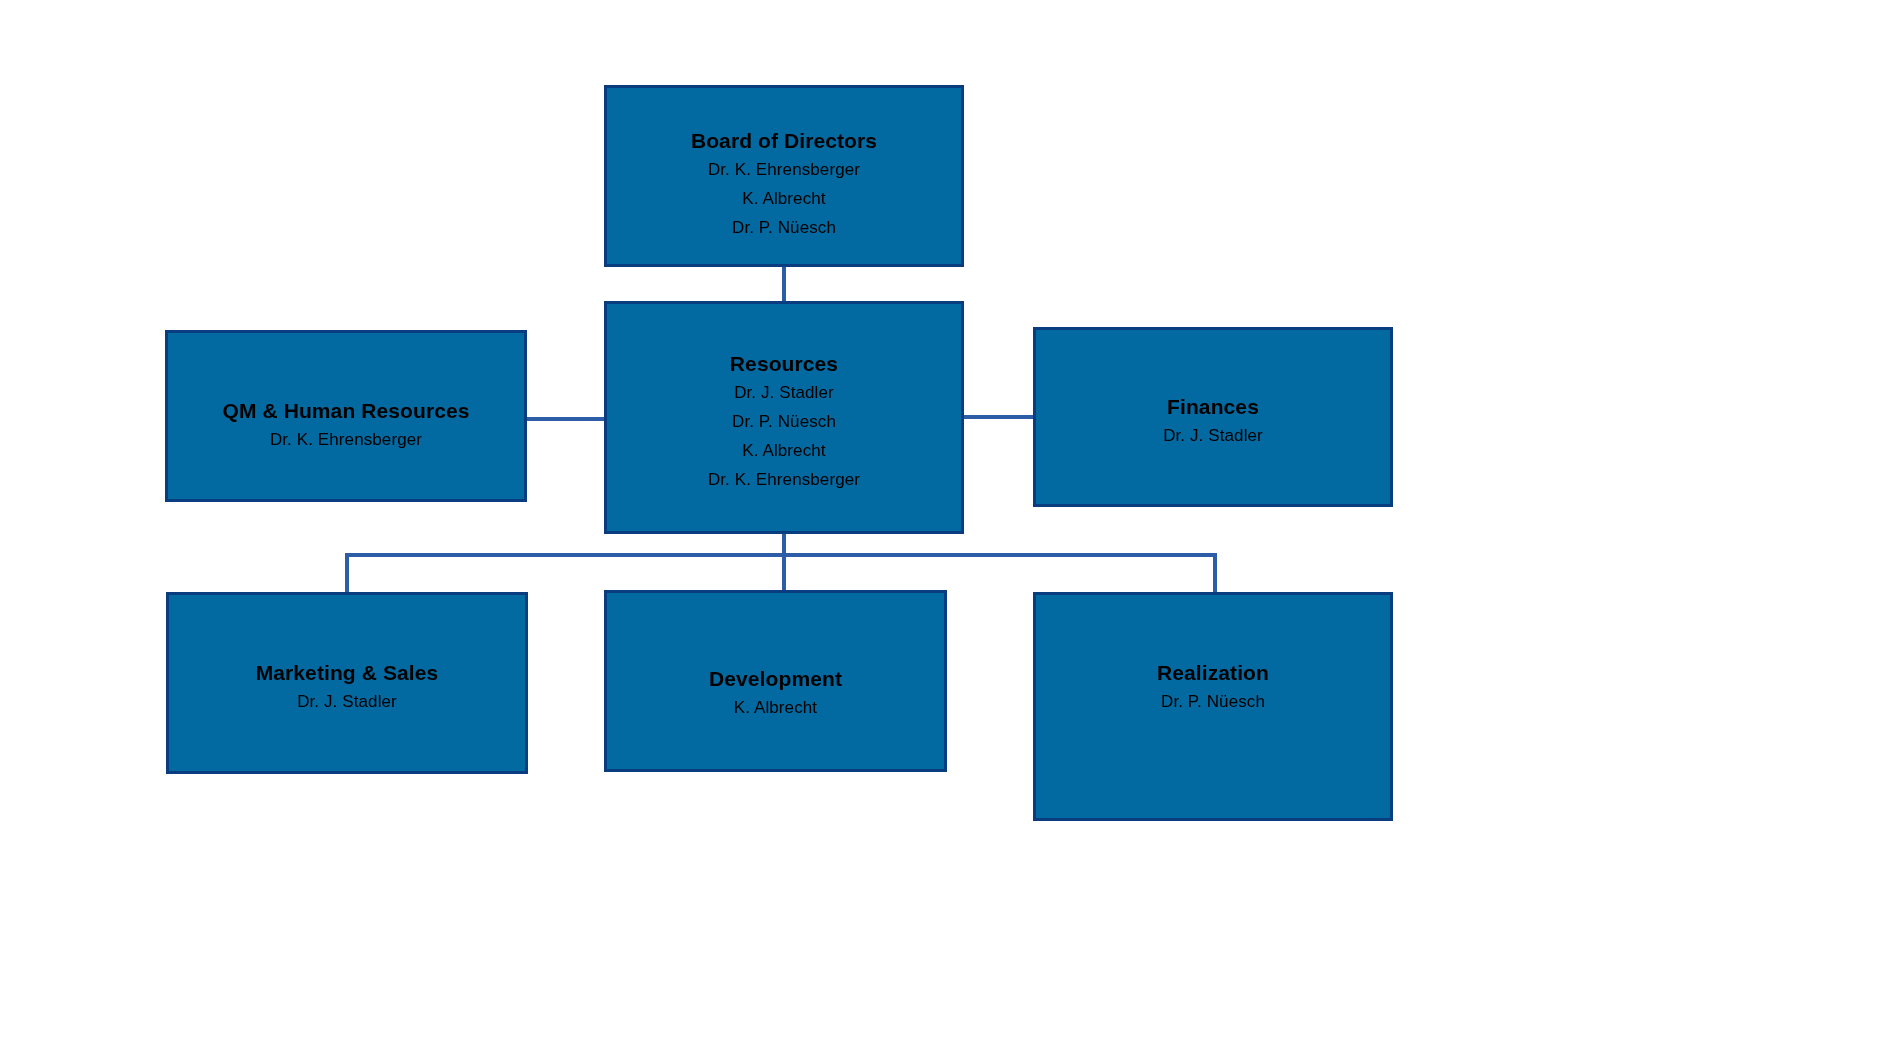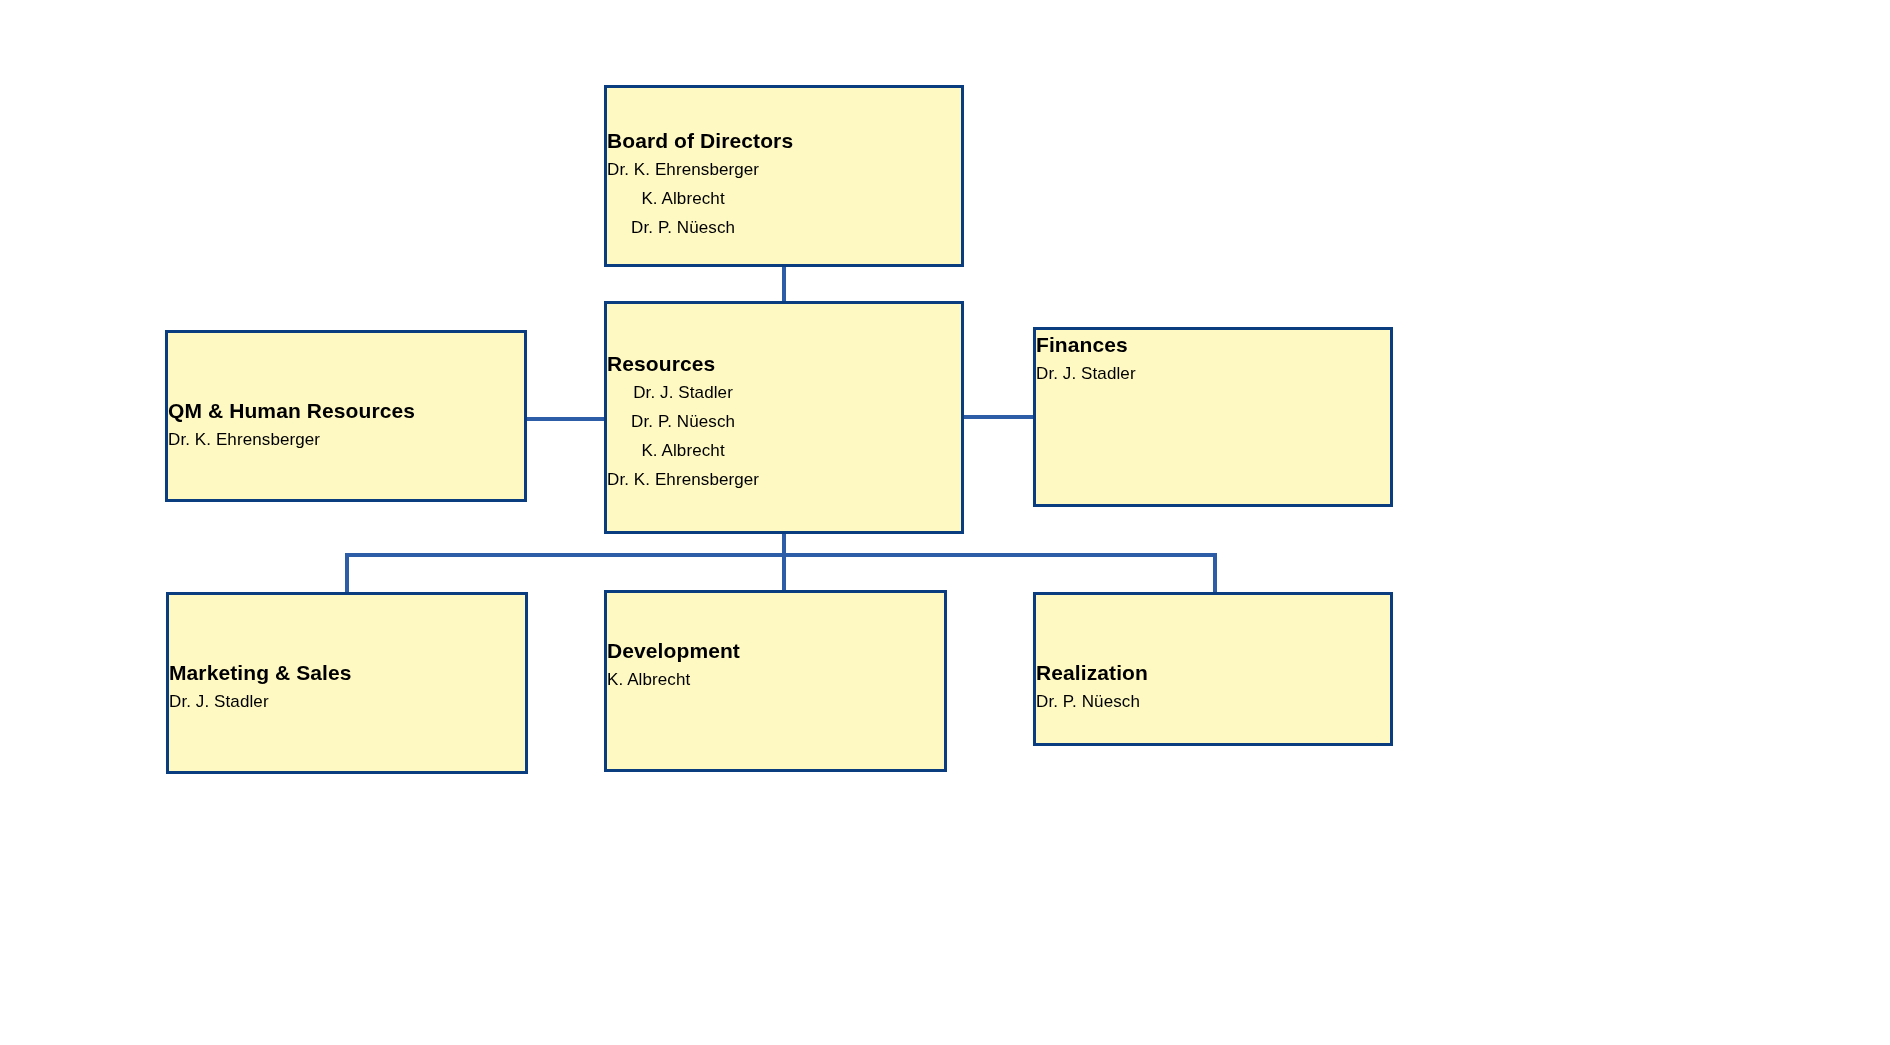--- a/index.html
+++ b/index.html
@@ -27,24 +27,24 @@
     position: absolute;
     background: #2e5da8;
     z-index: 1;
   }
 
   
   .org-box {
     position: absolute;
     z-index: 2;
     border: 3px solid #0a3c80;
-    background: #fef9c3;
+    background: #0369a1;
     display: flex;
     flex-direction: column;
-    align-items: flex-start;
+    align-items: center;
     text-align: center;
     color: #000000;
   }
 
   .box-title {
     font-weight: bold;
     font-size: 21px;
     line-height: 29px;
     letter-spacing: 0.1px;
     white-space: nowrap;
@@ -76,34 +76,35 @@
     padding-top: 45px;
   }
   #node-qm {
     left: 165px;  top: 330px;
     width: 362px; height: 172px;
     padding-top: 63px;
   }
   #node-finances {
     left: 1033px; top: 327px;
     width: 360px; height: 180px;
+    padding-top: 62px;
   }
   #node-marketing {
     left: 166px;  top: 592px;
     width: 362px; height: 182px;
     padding-top: 63px;
   }
   #node-development {
     left: 604px;  top: 590px;
     width: 343px; height: 182px;
-    padding-top: 43px;
+    padding-top: 71px;
   }
   #node-realization {
     left: 1033px; top: 592px;
-    width: 360px; height: 154px;
+    width: 360px; height: 229px;
     padding-top: 63px;
   }
 </style>
 </head>
 <body>
 
 <div id="org-chart">
 
   <div class="connector" style="left:782px; top:264px; width:4px; height:40px;"></div>
 

